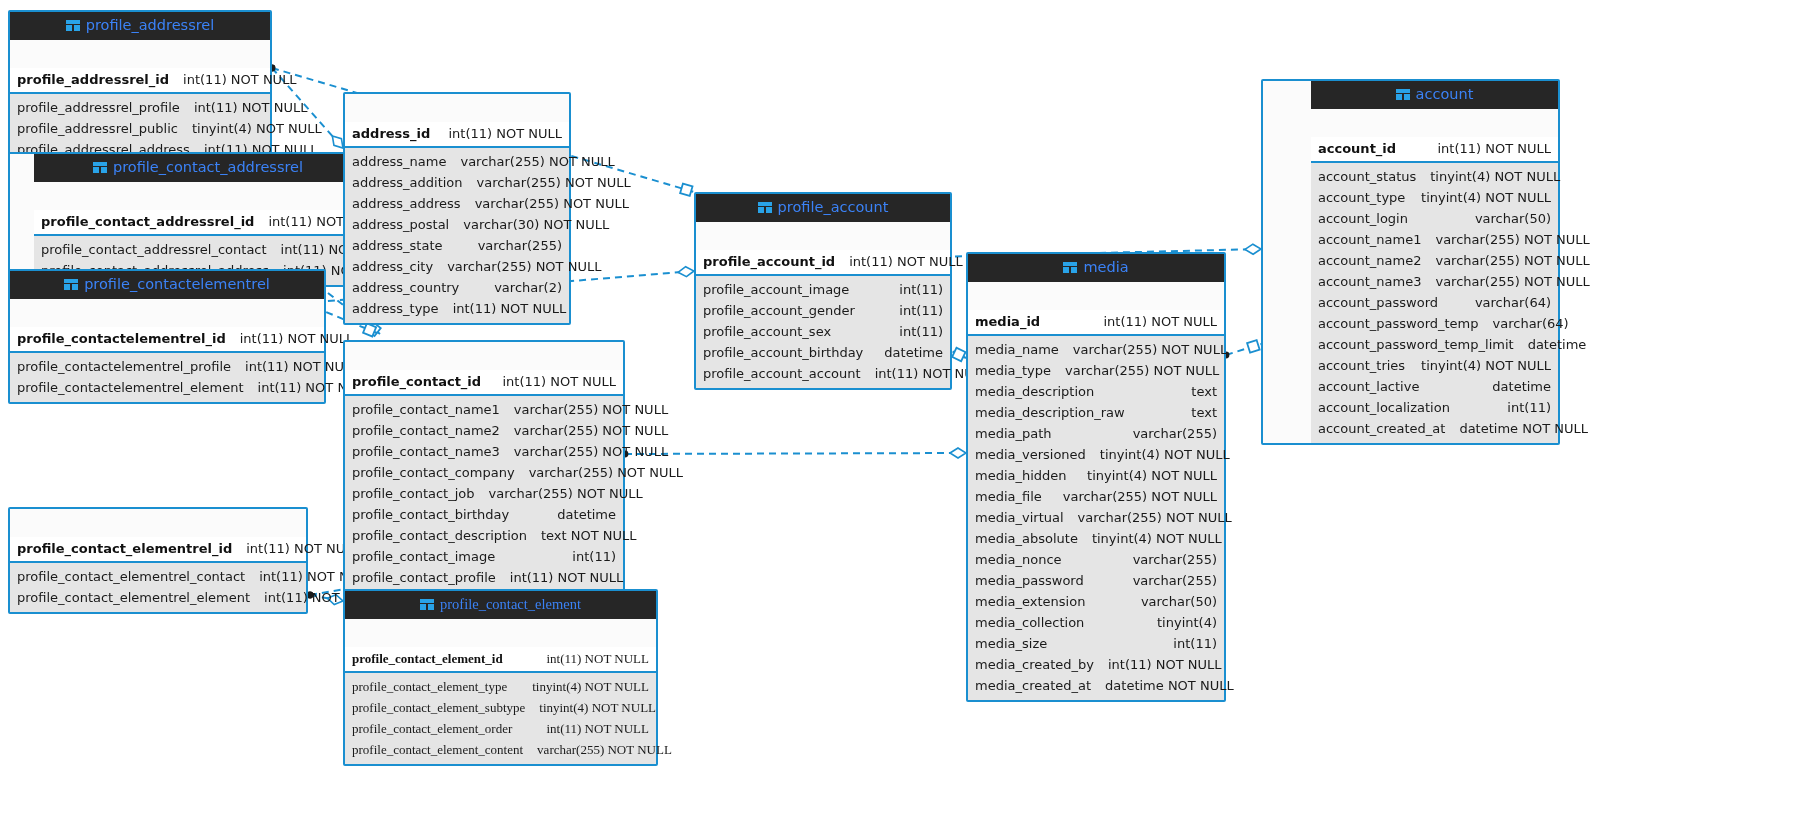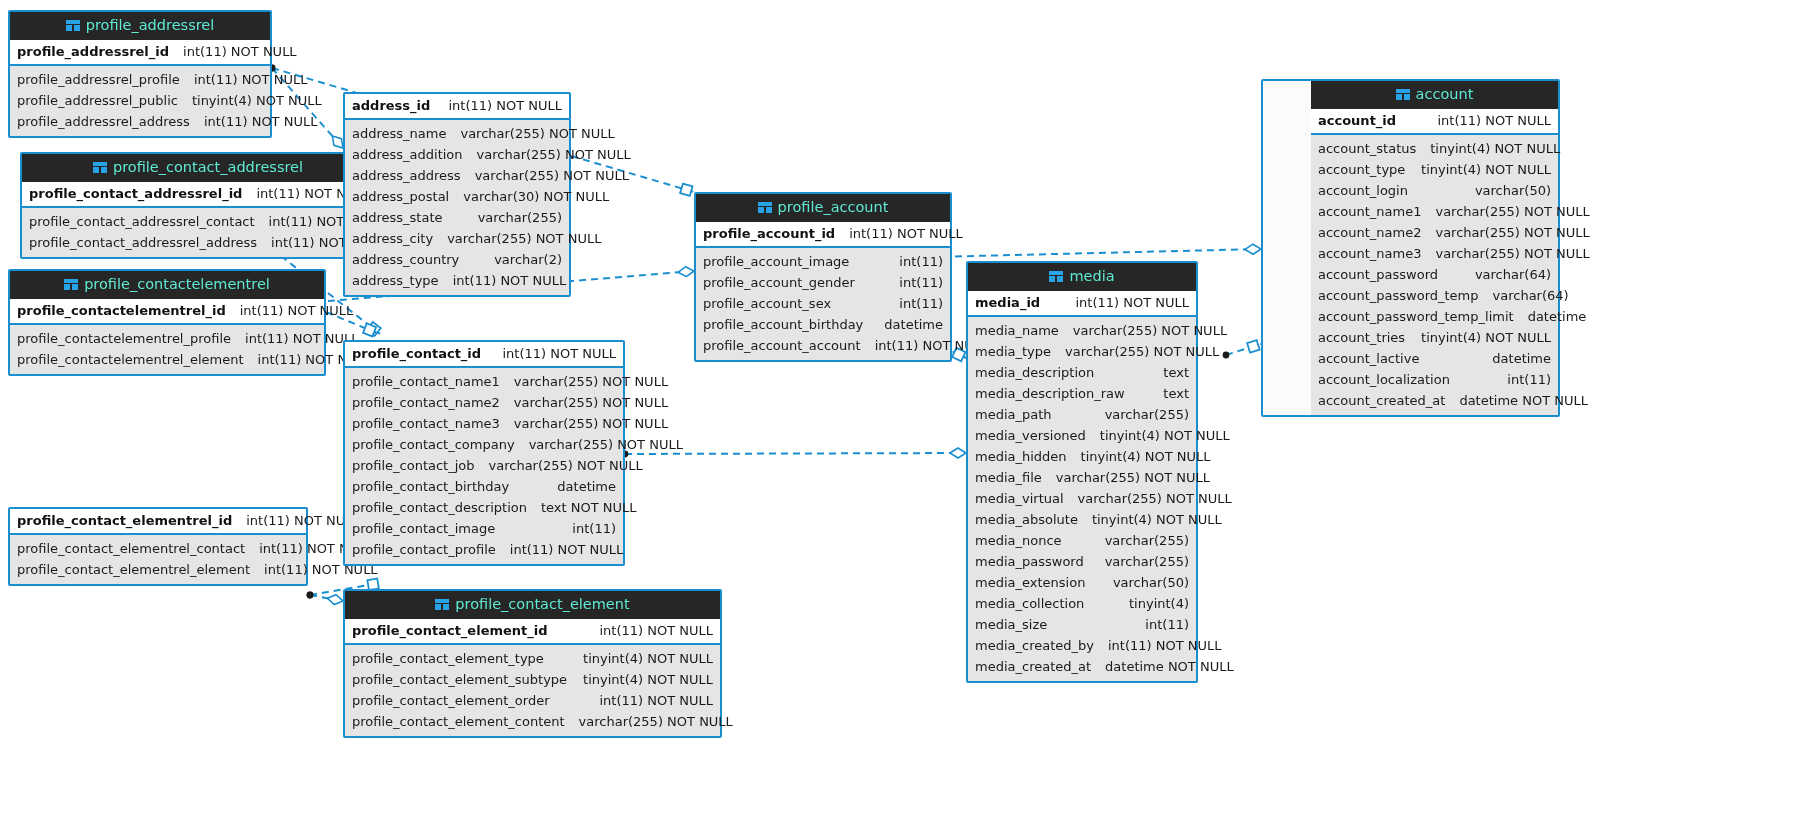--- a/index.html
+++ b/index.html
@@ -25,21 +25,21 @@
   .entity {
     position: absolute;
     z-index: 2;
     background: #fbfbfb;
     border: 2px solid #1a8fd0;
     border-radius: 2px;
     box-shadow: 0 0 0 0 rgba(0,0,0,0);
   }
   .entity-header {
     background: #262626;
-    color: #5eead4;
+    color: #3b82f6;
     font-size: 14.5px;
     line-height: 1;
     padding: 6px 8px 7px 8px;
     text-align: left;
     white-space: nowrap;
     display: flex;
     align-items: center;
     justify-content: center;
     gap: 6px;
   }
@@ -62,20 +62,21 @@
     display: flex;
     justify-content: space-between;
     align-items: baseline;
     font-size: 13px;
     line-height: 1;
     padding: 5px 7px 6px 7px;
     border-bottom: 2px solid #1a8fd0;
     background: #ffffff;
     white-space: nowrap;
     gap: 14px;
+    margin-top: 28px;
   }
   .pk-row .col-name { font-weight: bold; color: #111111; }
   .pk-row .col-type { color: #1a1a1a; }
 
   .cols { padding: 3px 0 4px 0; background: #e5e5e5; }
   .col-row {
     display: flex;
     justify-content: space-between;
     align-items: baseline;
     font-size: 13px;
@@ -174,21 +175,21 @@
         <div class="col-row">
           <span class="col-name">profile_addressrel_public</span>
           <span class="col-type">tinyint(4) NOT NULL</span>
         </div>
         <div class="col-row">
           <span class="col-name">profile_addressrel_address</span>
           <span class="col-type">int(11) NOT NULL</span>
         </div>
       </div>
     </div>
-    <div class="entity" style="left: 20px; top: 152px; width: 356px;">
+    <div class="entity" style="left: 8px; top: 152px; width: 356px; padding-left: 24px;">
       <div class="entity-header">
         <span class="tbl-icon">
           <i class="r1"></i>
           <i class="r2"></i>
           <i class="r3"></i>
         </span>
         <span>profile_contact_addressrel</span>
       </div>
       <div class="pk-row">
         <span class="col-name">profile_contact_addressrel_id</span>
@@ -322,21 +323,21 @@
         <div class="col-row">
           <span class="col-name">profile_contact_image</span>
           <span class="col-type">int(11)</span>
         </div>
         <div class="col-row">
           <span class="col-name">profile_contact_profile</span>
           <span class="col-type">int(11) NOT NULL</span>
         </div>
       </div>
     </div>
-    <div class="entity" style="left: 343px; top: 589px; width: 379px;">
+    <div class="entity" style="left: 343px; top: 589px; width: 315px; font-family: Liberation Serif, serif;">
       <div class="entity-header">
         <span class="tbl-icon">
           <i class="r1"></i>
           <i class="r2"></i>
           <i class="r3"></i>
         </span>
         <span>profile_contact_element</span>
       </div>
       <div class="pk-row">
         <span class="col-name">profile_contact_element_id</span>
@@ -390,21 +391,21 @@
         <div class="col-row">
           <span class="col-name">profile_account_birthday</span>
           <span class="col-type">datetime</span>
         </div>
         <div class="col-row">
           <span class="col-name">profile_account_account</span>
           <span class="col-type">int(11) NOT NULL</span>
         </div>
       </div>
     </div>
-    <div class="entity" style="left: 966px; top: 261px; width: 232px;">
+    <div class="entity" style="left: 966px; top: 252px; width: 260px;">
       <div class="entity-header">
         <span class="tbl-icon">
           <i class="r1"></i>
           <i class="r2"></i>
           <i class="r3"></i>
         </span>
         <span>media</span>
       </div>
       <div class="pk-row">
         <span class="col-name">media_id</span>

